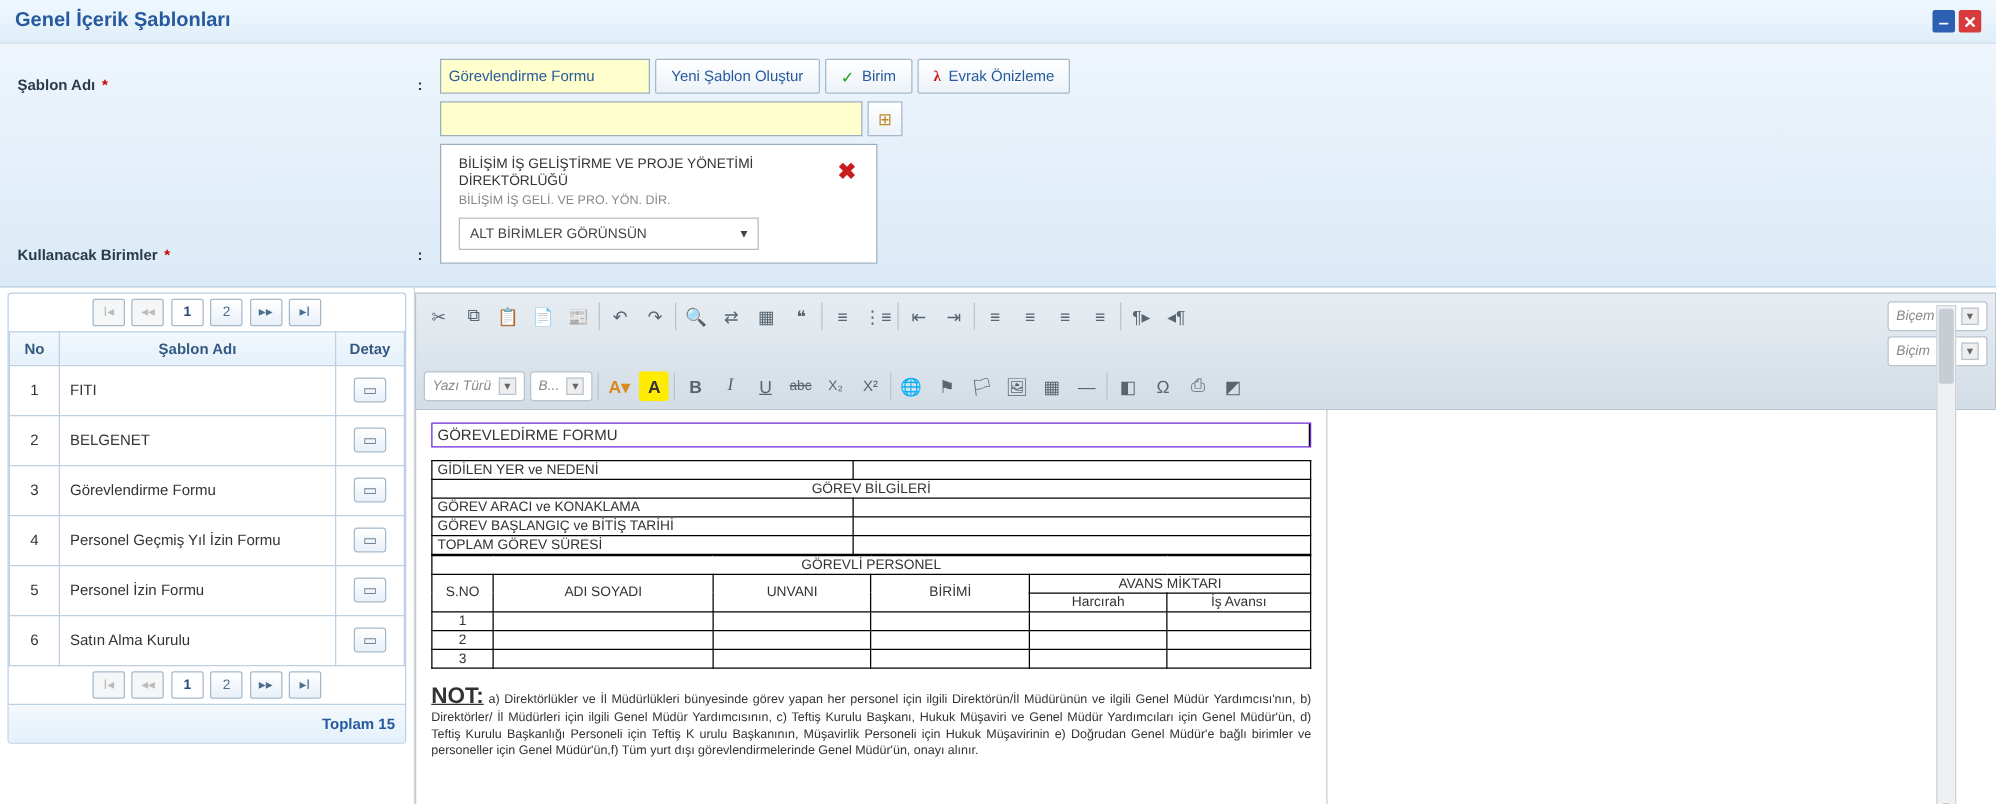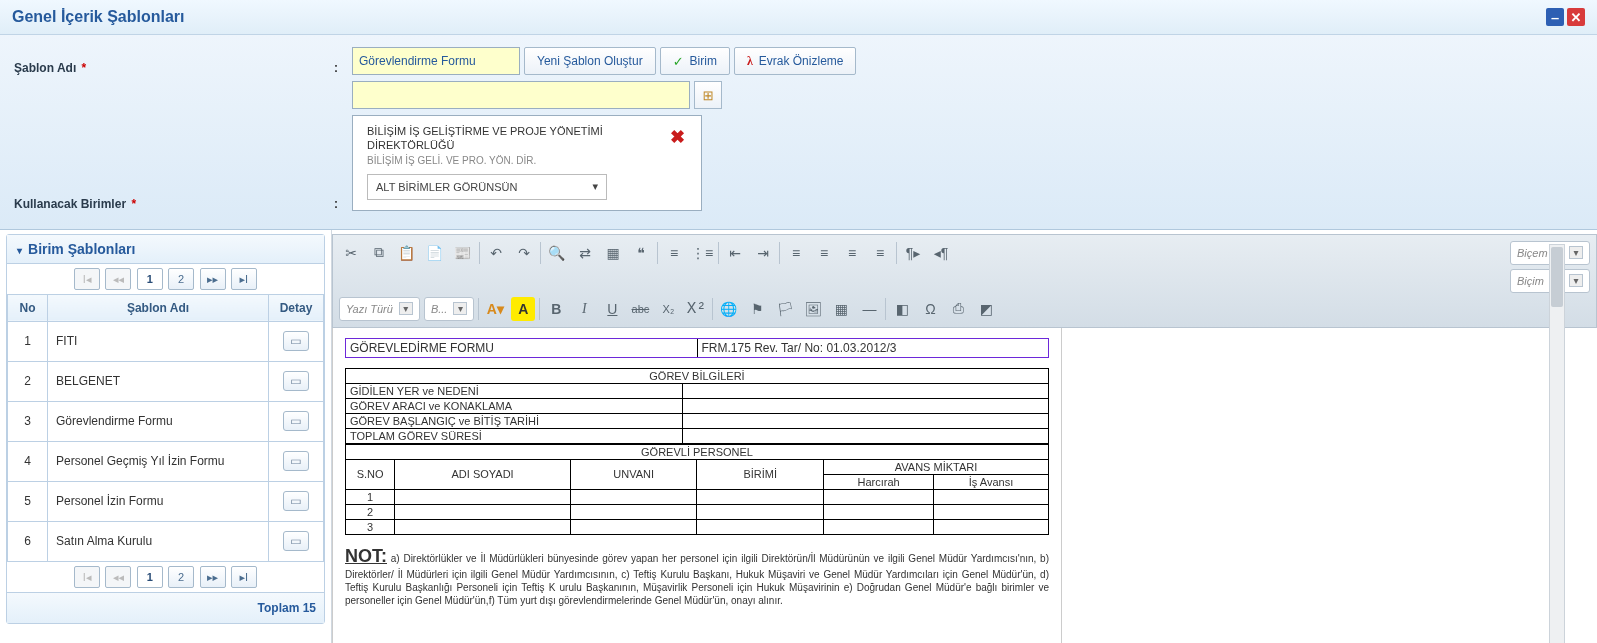--- a/index.html
+++ b/index.html
@@ -277,23 +277,20 @@
             <span>▾</span>
           </div>
         </div>
       </div>
     </div>
   </div>
 
   <div class="main-cols">
     <div class="left-col">
       <div class="panel">
-        <div class="panel-header">
-          <span class="caret">▾</span><span>Birim Şablonları</span>
-        </div>
         <div class="pager-row">
           <span class="pager-btn disabled">I◂</span>
           <span class="pager-btn disabled">◂◂</span>
           <span class="pager-btn active">1</span>
           <span class="pager-btn">2</span>
           <span class="pager-btn">▸▸</span>
           <span class="pager-btn">▸I</span>
         </div>
         <table class="data-table">
           <thead>
@@ -401,50 +398,49 @@
             </span>
           <span class="tb-sep"></span>
           <span class="tb-btn" style="color:#d88a1c;font-weight:bold;">A▾</span>
           <span class="tb-btn" style="background:#ffeb00;font-weight:bold;color:#333;">A</span>
           <span class="tb-sep"></span>
           <span class="tb-btn" style="font-weight:bold;">B</span>
           <span class="tb-btn" style="font-style:italic;font-family:serif;">I</span>
           <span class="tb-btn" style="text-decoration:underline;">U</span>
           <span class="tb-btn" style="text-decoration:line-through;font-size:11px;">abc</span>
           <span class="tb-btn" style="font-size:11px;">X₂</span>
-          <span class="tb-btn" style="font-size:16px;font-family:Liberation Mono, monospace;">X²</span>
+          <span class="tb-btn" style="font-size:12px;">X²</span>
           <span class="tb-sep"></span>
           <span class="tb-btn">🌐</span>
           <span class="tb-btn">⚑</span>
           <span class="tb-btn">🏳</span>
           <span class="tb-btn">🖼</span>
           <span class="tb-btn">▦</span>
           <span class="tb-btn">―</span>
           <span class="tb-sep"></span>
           <span class="tb-btn">◧</span>
           <span class="tb-btn">Ω</span>
           <span class="tb-btn">⎙</span>
           <span class="tb-btn">◩</span>
         </div>
       </div>
 
       <div class="editor-area">
         <div class="doc-header-row">
           <div>GÖREVLEDİRME FORMU</div>
-          <div>FRM.175 Rev. Tar/ No: 01.03.2012/3</div>
         </div>
 
         <table class="doc-section-table">
           <tbody>
               <tr>
+                <td style="width:48%;">GİDİLEN YER ve NEDENİ</td>
+                <td></td>
+              </tr>
+          <tr>
                 <td colspan="2" class="doc-section-title">GÖREV BİLGİLERİ</td>
-              </tr>
-          <tr>
-                <td style="width:48%;">GİDİLEN YER ve NEDENİ</td>
-                <td></td>
               </tr>
           <tr>
                 <td>GÖREV ARACI ve KONAKLAMA</td>
                 <td></td>
               </tr>
           <tr>
                 <td>GÖREV BAŞLANGIÇ ve BİTİŞ TARİHİ</td>
                 <td></td>
               </tr>
           <tr>

